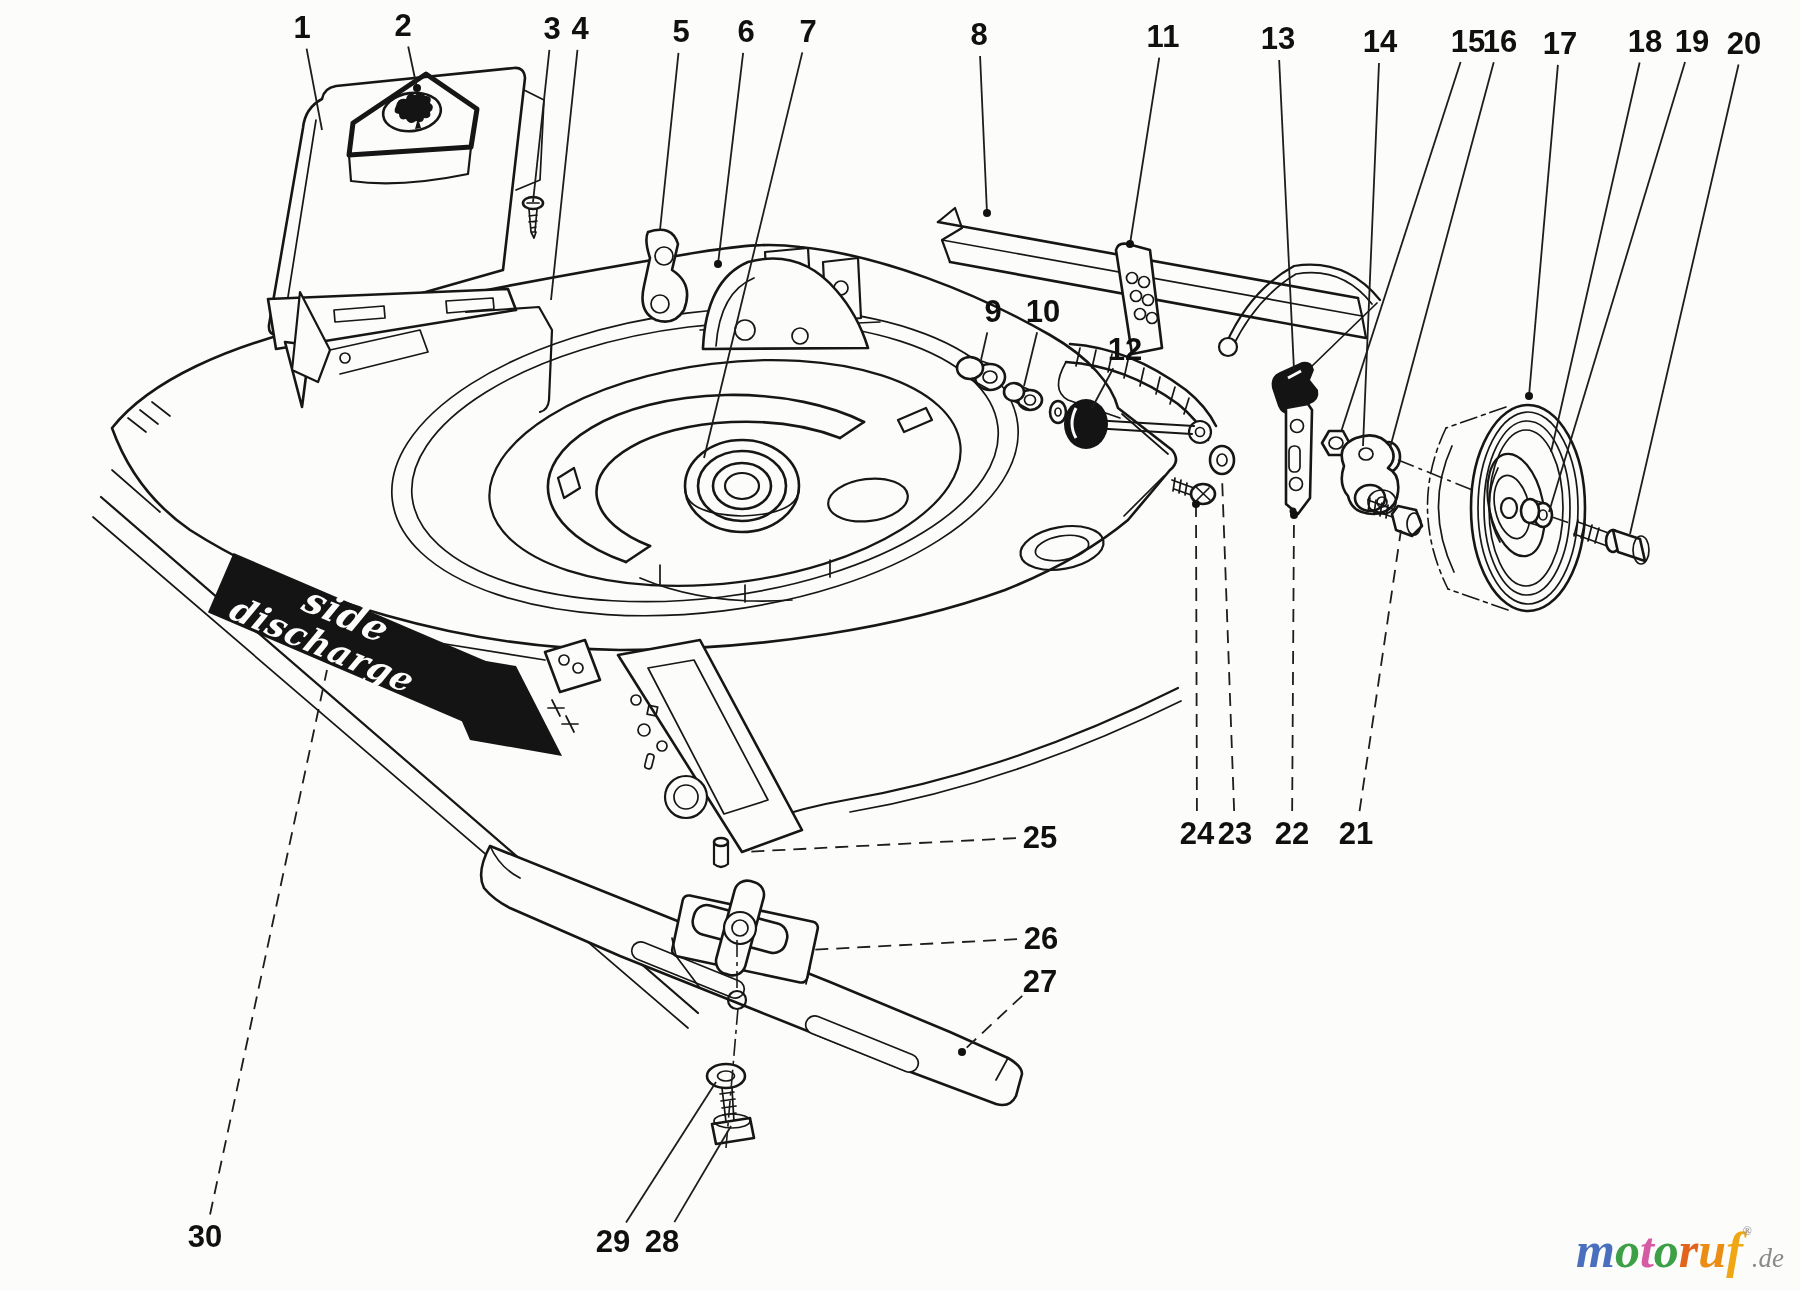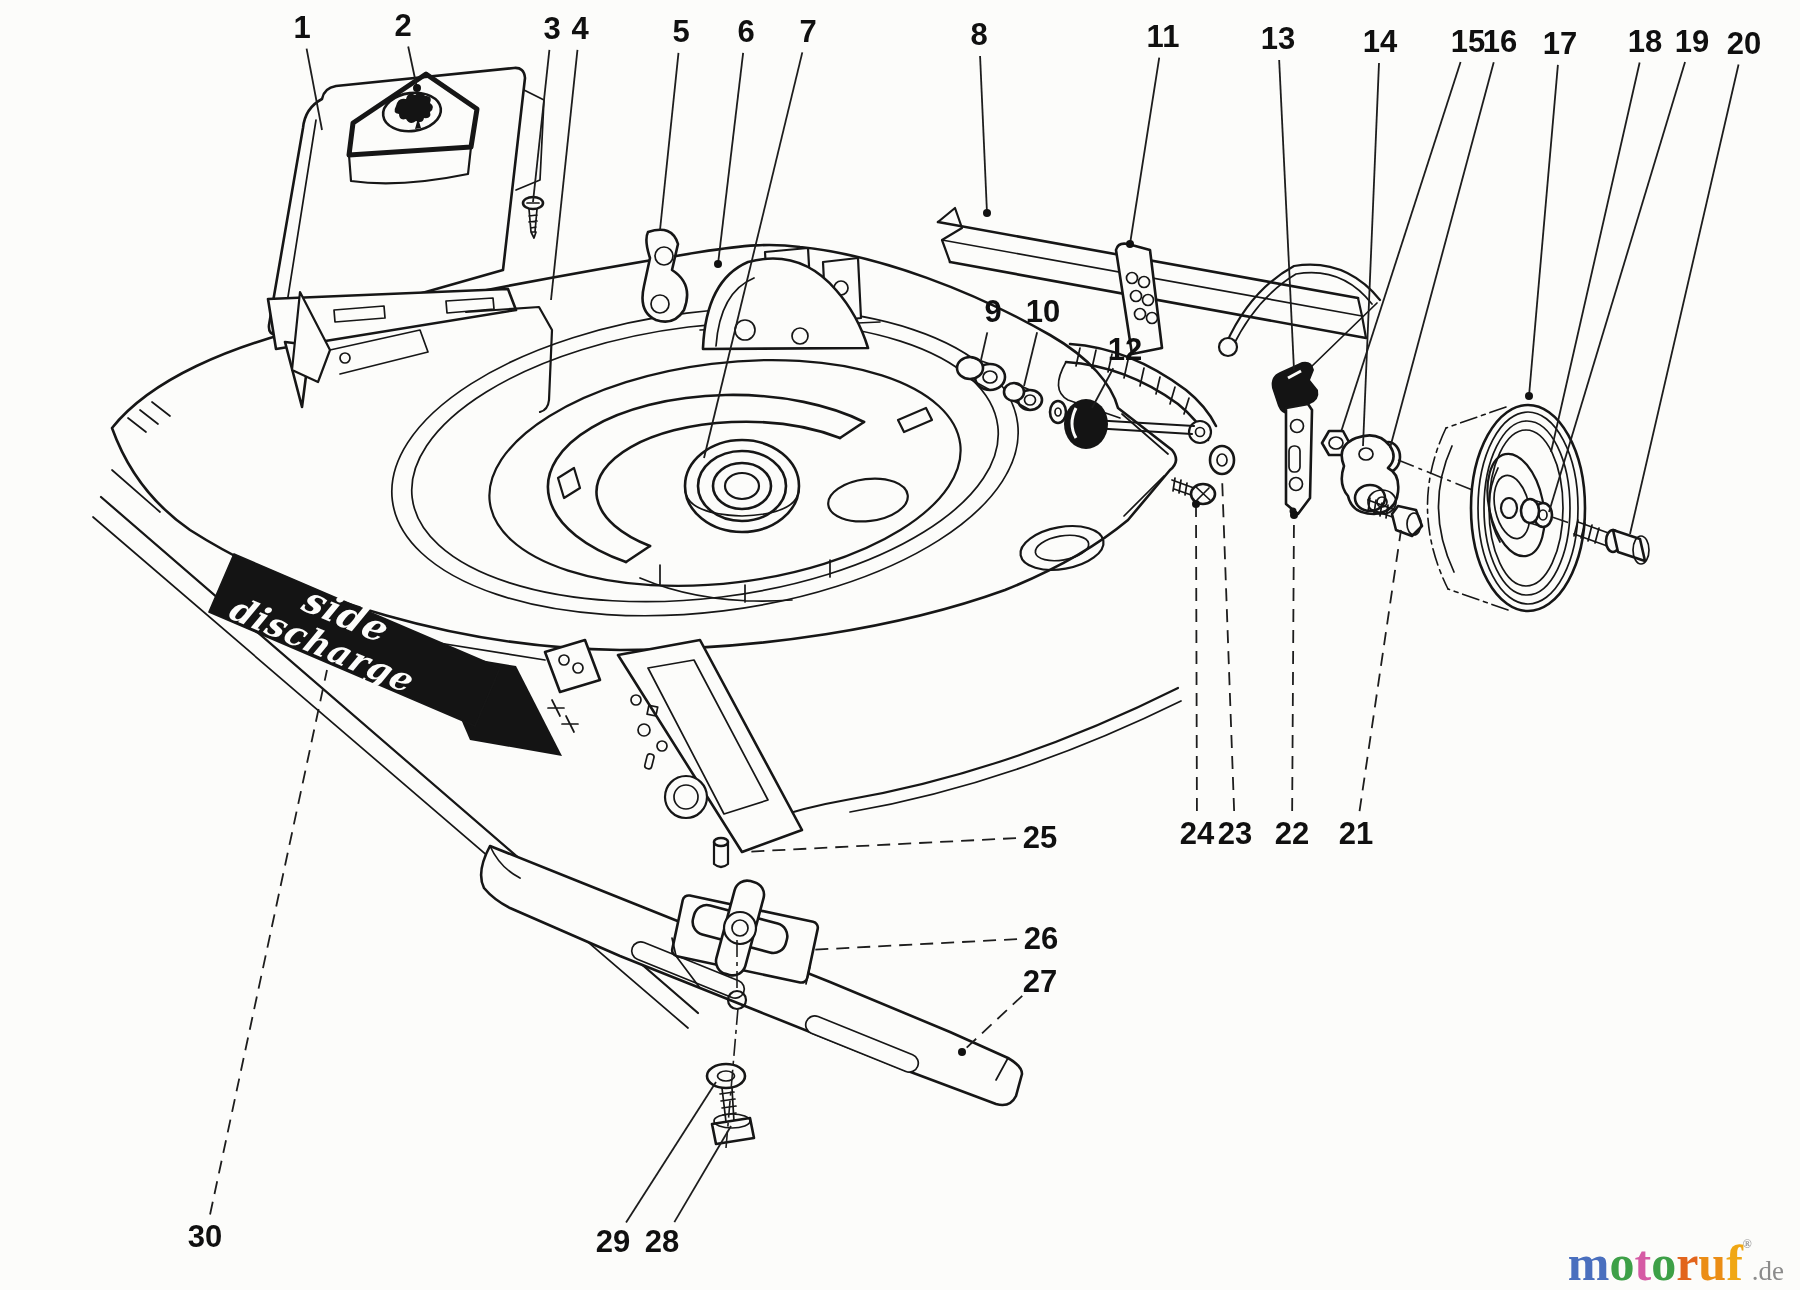--- a/index.html
+++ b/index.html
@@ -11,22 +11,22 @@
   .med{stroke-width:2.2;}
   .thick{stroke-width:5;}
   .wfill{fill:#fcfcfa;}
   .bfill{fill:#141414;stroke:none;}
   .leader{stroke:#1d1d1d;stroke-width:1.8;fill:none;}
   .leader.dash{stroke-dasharray:13 8;}
   .phantom{stroke-dasharray:17 5 4 5;stroke-width:1.6;}
   .callout-num{font:700 31px "Liberation Sans", sans-serif;fill:#101010;text-anchor:middle;}
   .decal-text{font:italic 700 37px "DejaVu Serif", serif;fill:#fdfdfb;letter-spacing:1px;}
   .decal-text2{font:italic 700 34px "DejaVu Serif", serif;fill:#fdfdfb;letter-spacing:1px;}
-  .logo{position:absolute;right:16px;bottom:2px;white-space:nowrap;
-        font-family:"Liberation Serif", serif;font-weight:700;font-size:50px;line-height:1;}
+  .logo{position:absolute;right:16px;bottom:15px;white-space:nowrap;
+        font-family:"Liberation Serif", serif;font-weight:700;font-size:50px;line-height:1;font-style:italic;}
   .logo .word span{display:inline-block;}
   .logo .reg{font-size:12px;color:#9a9a9a;vertical-align:top;}
   .logo .suffix{font-size:27px;font-weight:400;}
 </style>
 </head>
 <body>
 
 <div class="stage">
 <svg width="1800" height="1290" viewBox="0 0 1800 1290">
 

